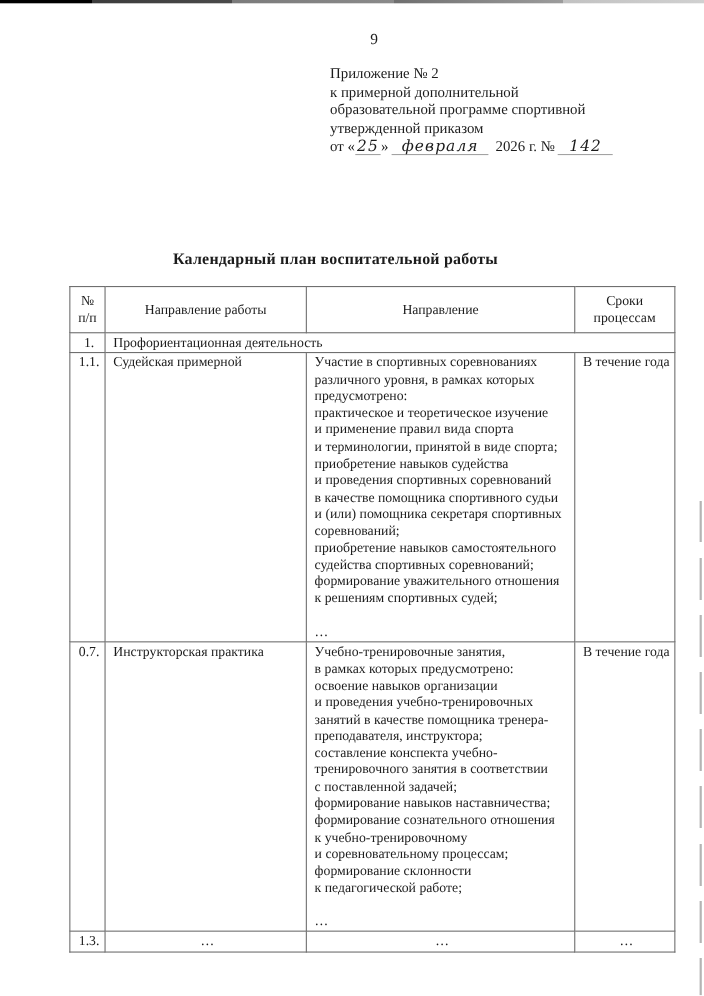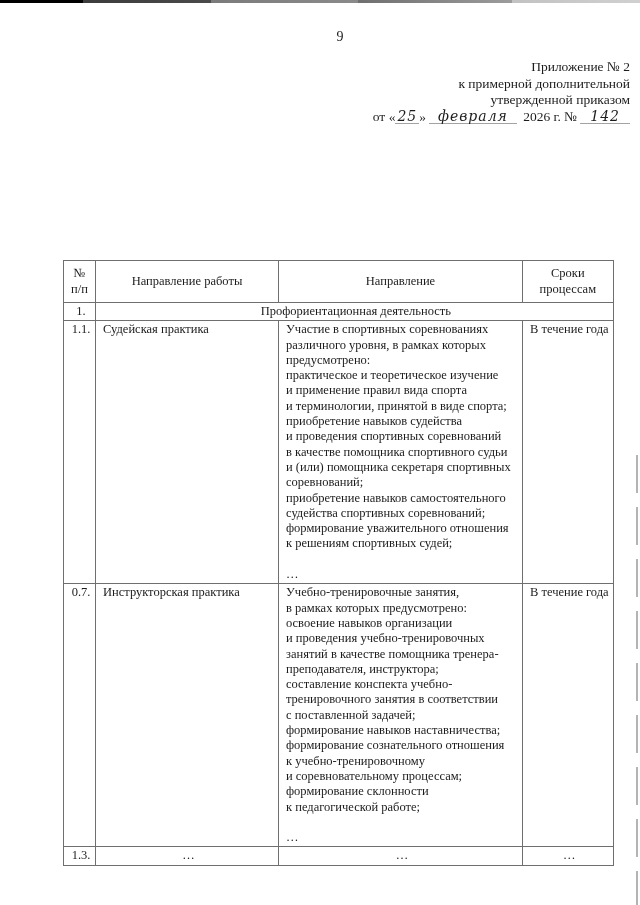--- a/index.html
+++ b/index.html
@@ -23,21 +23,21 @@
   .scan-right{
     position:absolute;left:636px;top:455px;width:2px;height:450px;
     background:repeating-linear-gradient(180deg,#b4b4b4 0 38px,rgba(180,180,180,0) 38px 52px);
   }
   .page-number{
     position:absolute;top:29px;left:40px;right:0;
     text-align:center;font-size:14px;
   }
   .appendix{
     position:absolute;top:59px;left:300px;width:330px;
-    text-align:right;font-size:13.5px;line-height:16.6px;
+    text-align:left;font-size:13.5px;line-height:16.6px;
   }
   .date-line{white-space:nowrap;}
   .hw{
     font-style:italic;
     font-family:"DejaVu Serif","Liberation Serif",serif;
     letter-spacing:1px;
     font-size:14px;
   }
   .uline{border-bottom:1px solid #a3a3a3;display:inline-block;line-height:14px;}
   .u-day{padding:0 2px;}
@@ -61,42 +61,44 @@
     overflow:hidden;
   }
   col.c1{width:32px;}col.c2{width:183px;}col.c3{width:244px;}col.c4{width:90px;}
   tr.hdr{height:42px;}
   tr.hdr th{vertical-align:middle;text-align:center;padding:2px;}
   tr.sec{height:17px;}
   tr.r11{height:244px;}
   tr.r12{height:232px;}
   tr.r13{height:18px;}
   td.num{text-align:center;padding:1px 2px;}
-  td.section-title{font-weight:bold;text-align:center;}
+  td.section-title{font-weight:bold;}
   .pre{white-space:pre-line;}
   td.period{padding:1px 2px 1px 4px;white-space:nowrap;font-family:Liberation Serif, serif;}
   td.dots{text-align:center;}
 </style>
 </head>
 <body>
 
 <div class="page">
 
   <div class="scan-top"></div>
   <div class="scan-right"></div>
 
   <div class="page-number">9</div>
 
   <div class="appendix">
     <div>Приложение № 2</div>
     <div>к примерной дополнительной</div>
+    <div>образовательной программе спортивной</div>
     <div>утвержденной приказом</div>
     <div class="date-line"><span>от «</span><span class="hw uline u-day">25</span><span>»</span><span class="hw uline u-month">февраля</span> <span>2026 г. №</span><span class="hw uline u-num">142</span></div>
   </div>
 
+  <div class="doc-title">Календарный план воспитательной работы</div>
 
   <table class="plan">
     <colgroup>
         <col class="c1">
         <col class="c2">
         <col class="c3">
         <col class="c4">
       </colgroup>
     <tbody>
         <tr class="hdr">
@@ -106,21 +108,21 @@
       <th>Направление</th>
       <th class="pre">Сроки
 процессам</th>
     </tr>
     <tr class="sec">
       <td class="num">1.</td>
       <td class="section-title" colspan="3">Профориентационная деятельность</td>
     </tr>
     <tr class="r11">
       <td class="num">1.1.</td>
-      <td>Судейская практика</td>
+      <td>Судейская примерной</td>
       <td class="pre">Участие в спортивных соревнованиях
 различного уровня, в рамках которых
 предусмотрено:
 практическое и теоретическое изучение
 и применение правил вида спорта
 и терминологии, принятой в виде спорта;
 приобретение навыков судейства
 и проведения спортивных соревнований
 в качестве помощника спортивного судьи
 и (или) помощника секретаря спортивных

